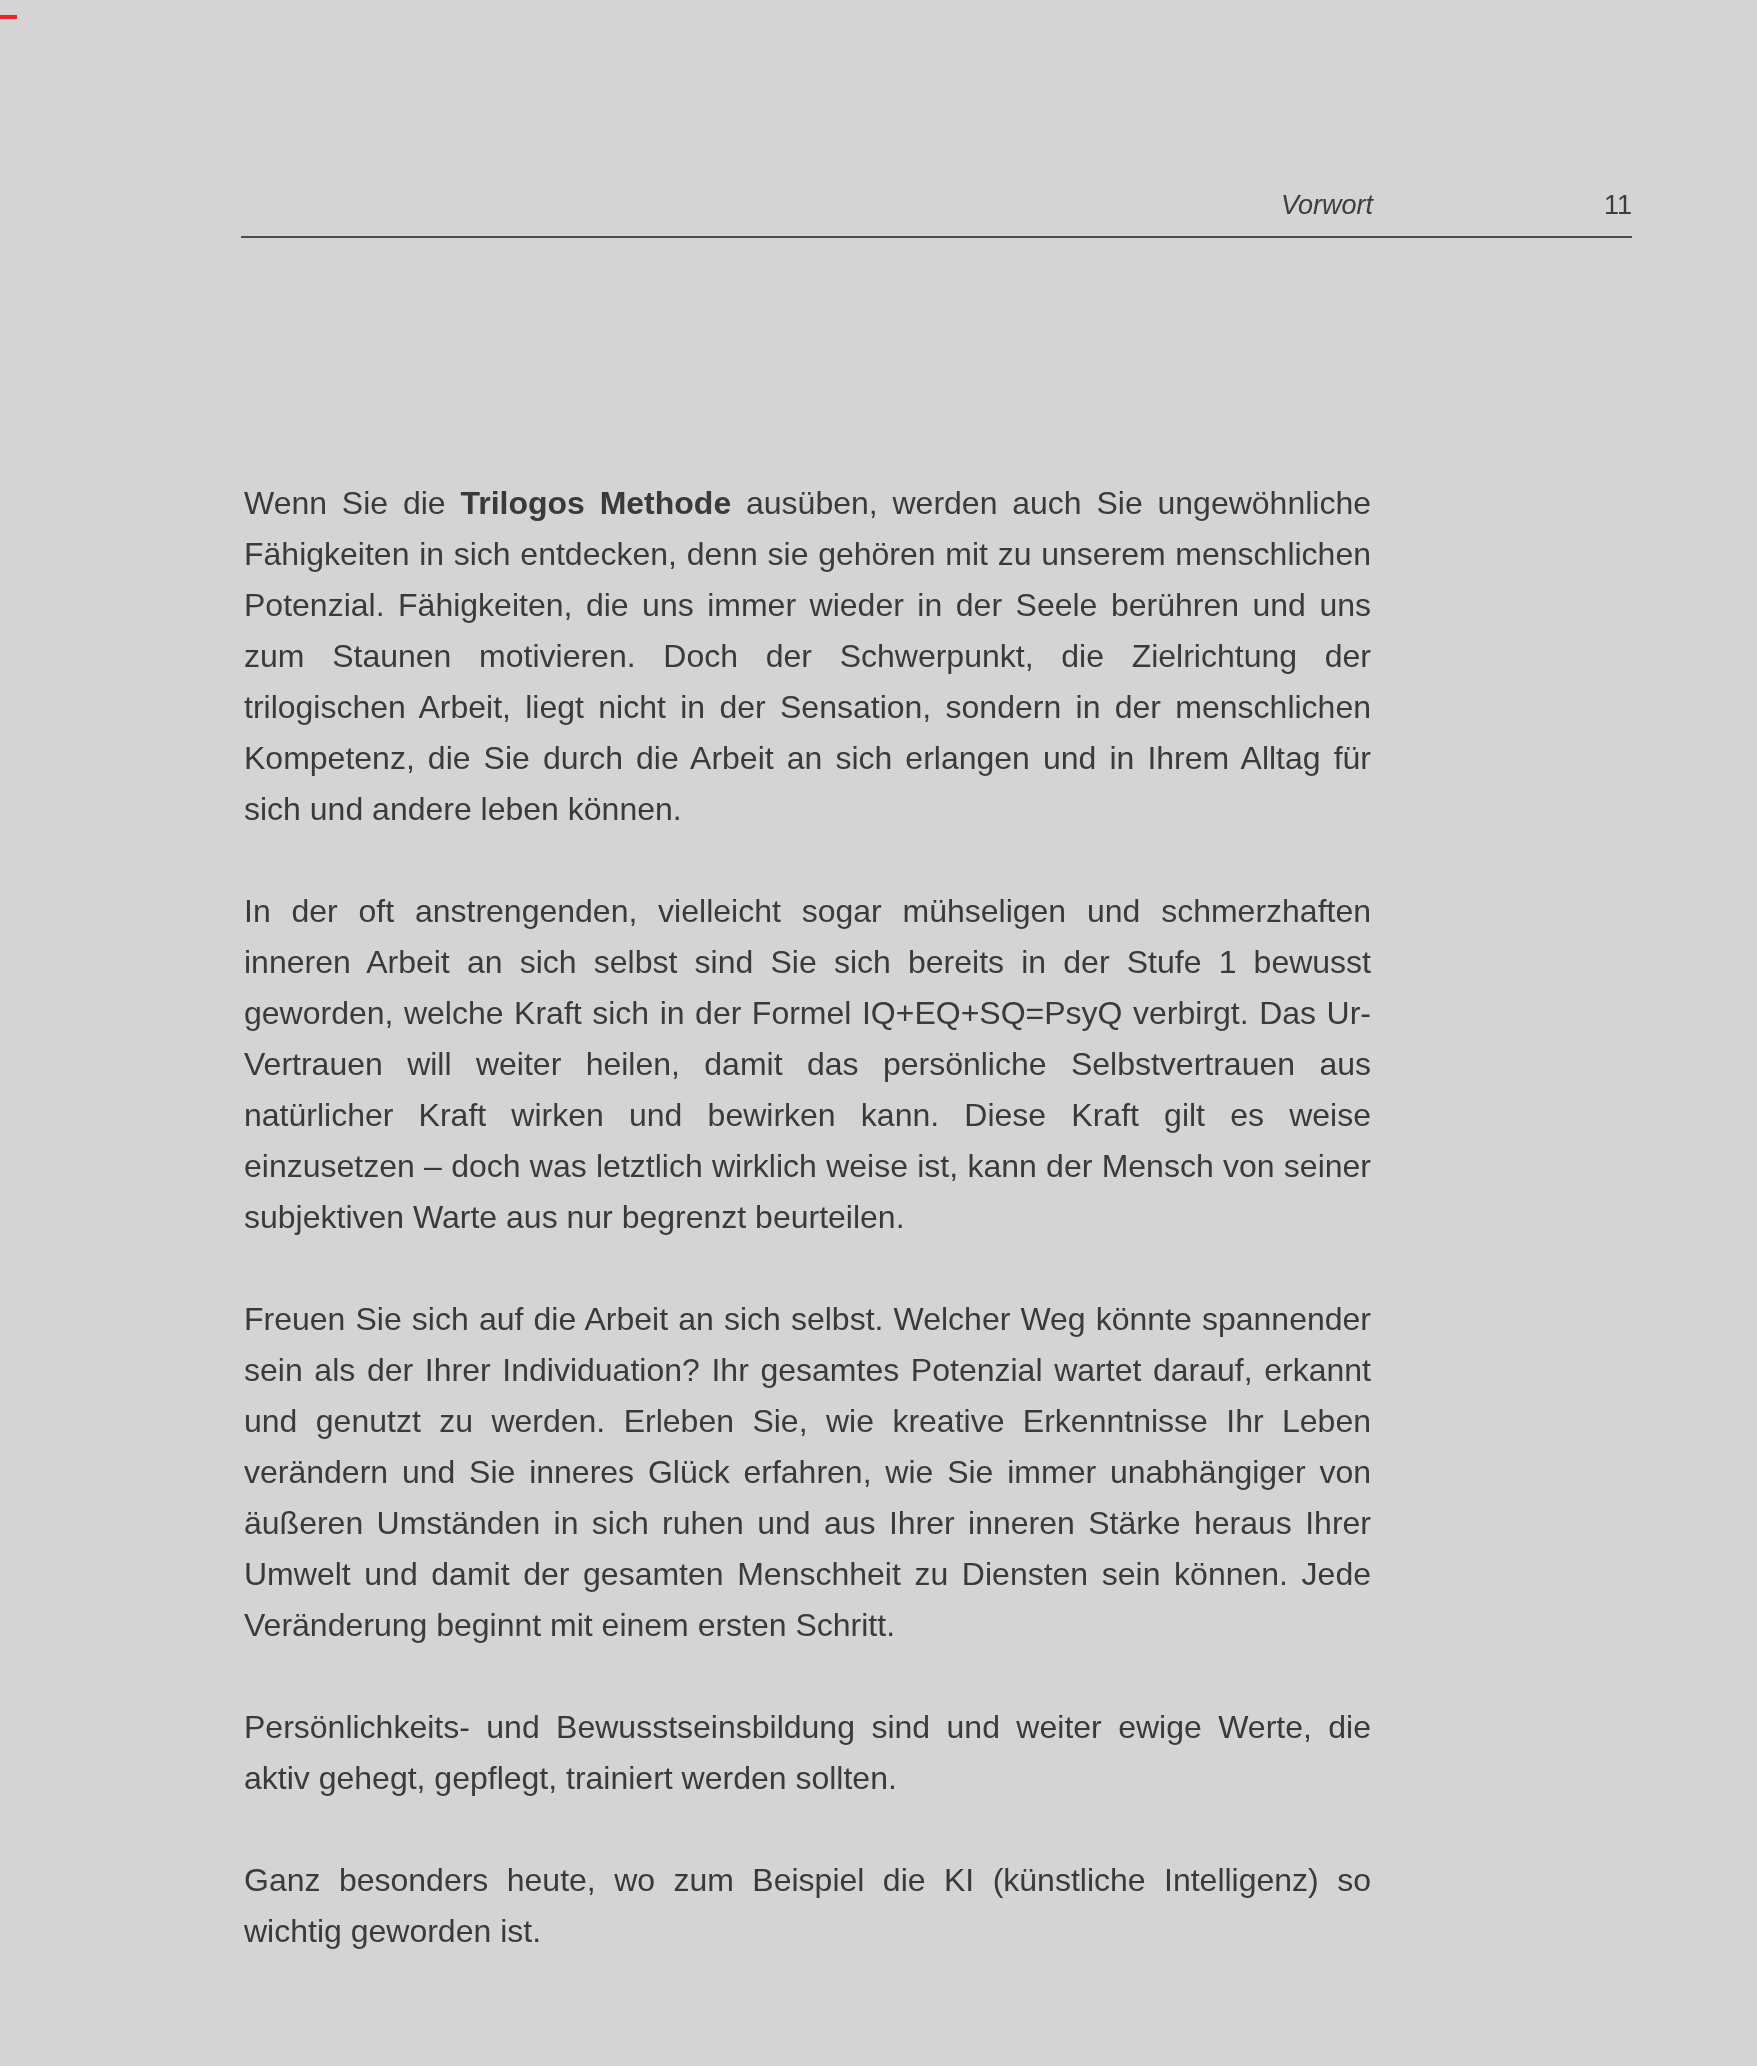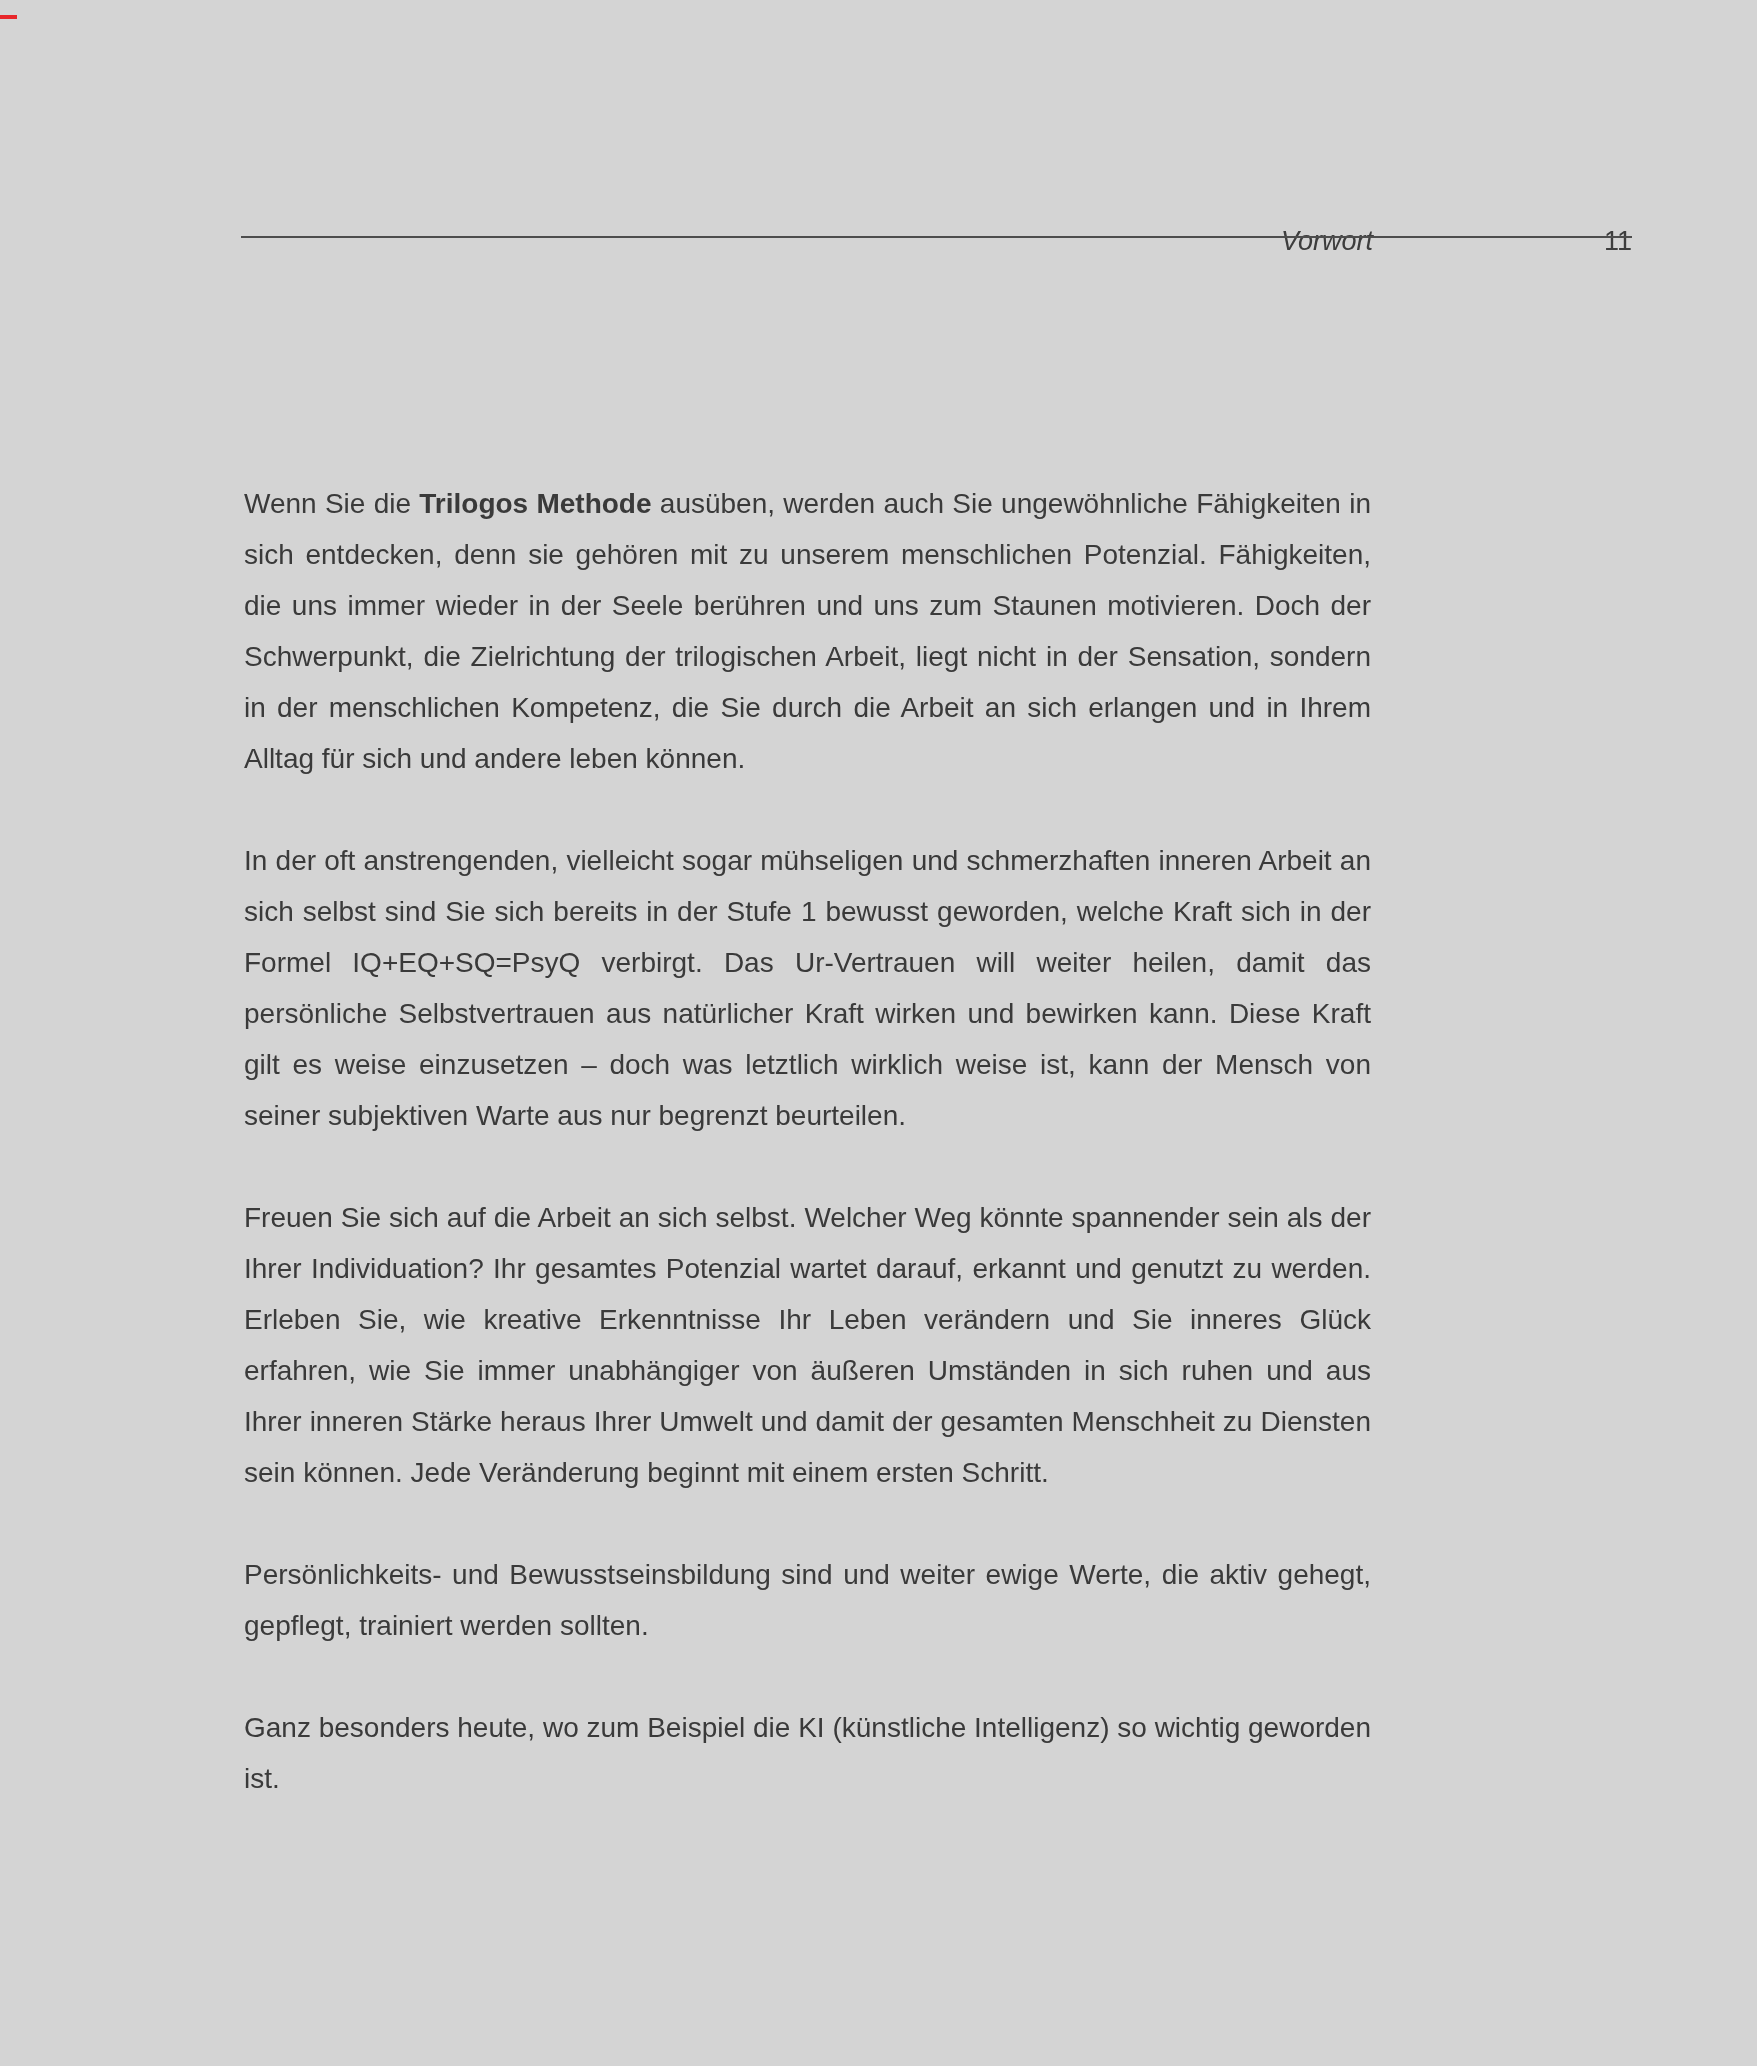--- a/index.html
+++ b/index.html
@@ -30,21 +30,20 @@
     position: absolute;
     left: 241px;
     top: 189px;
     width: 1391px;
     display: flex;
     justify-content: flex-end;
     align-items: baseline;
     line-height: 33px;
     font-size: 27px;
     color: #3d3d3d;
-    margin-top: 36px;
   }
   .running-title {
     font-style: italic;
   }
   .page-number {
     margin-left: 231px;
     font-style: normal;
   }
   .header-rule {
     position: absolute;
@@ -54,21 +53,21 @@
     height: 1.7px;
     background: #4d4d4d;
   }
 
   
   .text-block {
     position: absolute;
     left: 244px;
     top: 478px;
     width: 1127px;
-    font-size: 28px;
+    font-size: 32px;
     line-height: 51px;
     text-align: justify;
     hyphens: manual;
     -webkit-hyphens: manual;
     color: #3a3a3a;
   }
   .text-block p {
     margin: 0 0 51px 0;
   }
   .text-block p:last-child {

